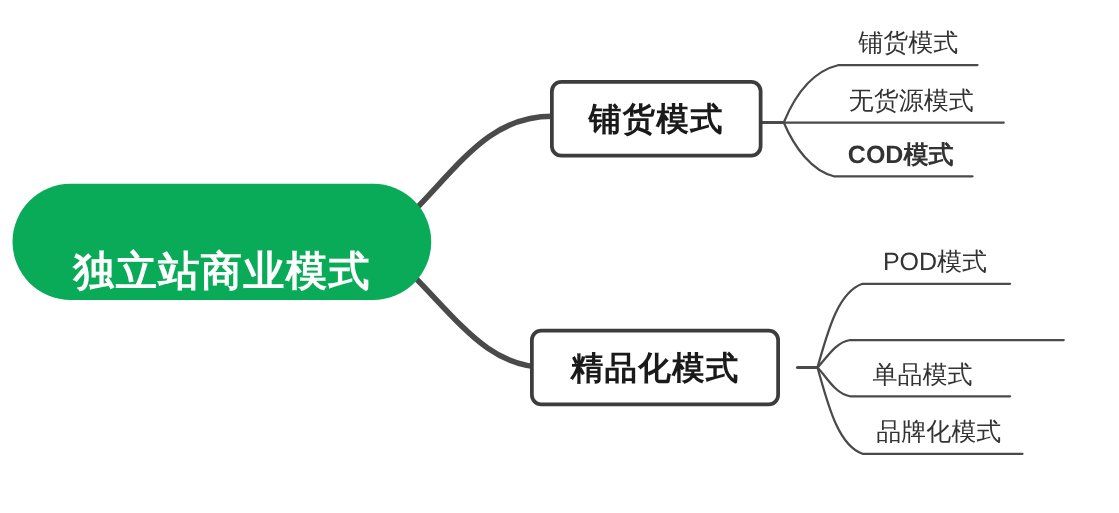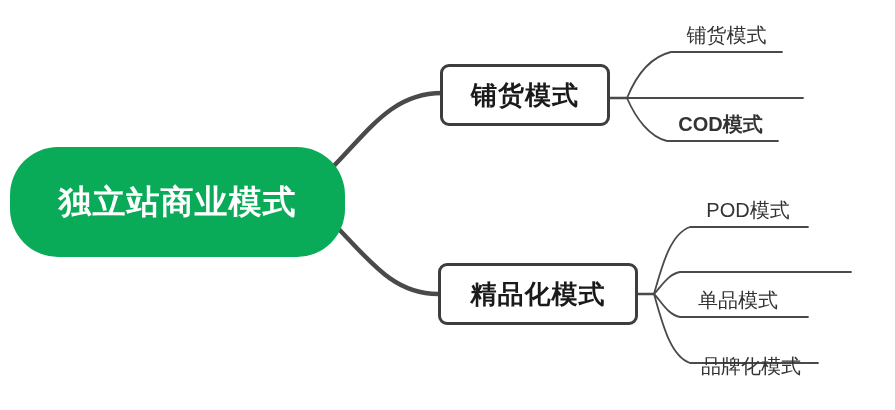--- a/index.html
+++ b/index.html
@@ -29,60 +29,61 @@
   }
   .wires path { fill: none; stroke: var(--line); stroke-linecap: round; }
   .wire-root { stroke-width: 4.5px; }
   .wire-stub { stroke-width: 2.5px; }
   .wire-leaf { stroke-width: 1.8px; }
 
   .node { position: absolute; display: flex; align-items: center; justify-content: center; }
 
   .root-node {
     left: 10px; top: 147px;
-    width: 335px; height: 110px;
+    width: 335px; height: 93px;
     background: var(--root-bg);
     border-radius: 48px;
     color: var(--root-text);
     font-size: 33px;
     font-weight: bold;
     letter-spacing: 1px;
     cursor: pointer;
+    align-items: flex-end;
   }
 
   .branch-node {
     background: #ffffff;
     border: 3px solid var(--node-border);
     border-radius: 9px;
     color: var(--node-text);
     font-size: 26px;
     font-weight: bold;
     letter-spacing: 1px;
     cursor: pointer;
   }
   .branch-1 { left: 440px; top: 64px;  width: 170px; height: 62px; }
-  .branch-2 { left: 438px; top: 263px; width: 200px; height: 62px; }
+  .branch-2 { left: 424px; top: 263px; width: 200px; height: 62px; }
 
   .leaf-node {
     position: absolute;
     height: 26px;
     line-height: 26px;
     text-align: center;
     color: var(--leaf-text);
     font-size: 20px;
     white-space: nowrap;
     cursor: pointer;
   }
   .b1-l1 { left: 671px; top: 22px;  width: 111px; }
   .b1-l2 { left: 653px; top: 68px;  width: 152px; }
   .b1-l3 { left: 663px; top: 111px; width: 115px; font-weight: bold; }
   .b2-l1 { left: 688px; top: 197px; width: 120px; }
   .b2-l2 { left: 674px; top: 242px; width: 178px; }
   .b2-l3 { left: 668px; top: 287px; width: 140px; }
-  .b2-l4 { left: 684px; top: 333px; width: 134px; margin-top: 20px; }
+  .b2-l4 { left: 684px; top: 333px; width: 134px; }
 </style>
 </head>
 <body>
 
 <div class="canvas">
 
   <svg class="wires" viewBox="0 0 895 410" xmlns="http://www.w3.org/2000/svg">
 
     <path class="wire-root" d="M 318,182 C 366,136 388,93 442,93"></path>
     <path class="wire-root" d="M 318,208 C 366,254 388,294 438,294"></path>
@@ -100,20 +101,21 @@
   </svg>
 
   <div class="node root-node">
     <span>独立站商业模式</span>
   </div>
 
   <div class="node branch-node branch-1">
     <span>铺货模式</span>
   </div>
   <div class="leaf-node b1-l1">铺货模式</div>
+  <div class="leaf-node b1-l2">无货源模式</div>
   <div class="leaf-node b1-l3">COD模式</div>
 
   <div class="node branch-node branch-2">
     <span>精品化模式</span>
   </div>
   <div class="leaf-node b2-l1">POD模式</div>
   <div class="leaf-node b2-l3">单品模式</div>
   <div class="leaf-node b2-l4">品牌化模式</div>
 
 </div>

